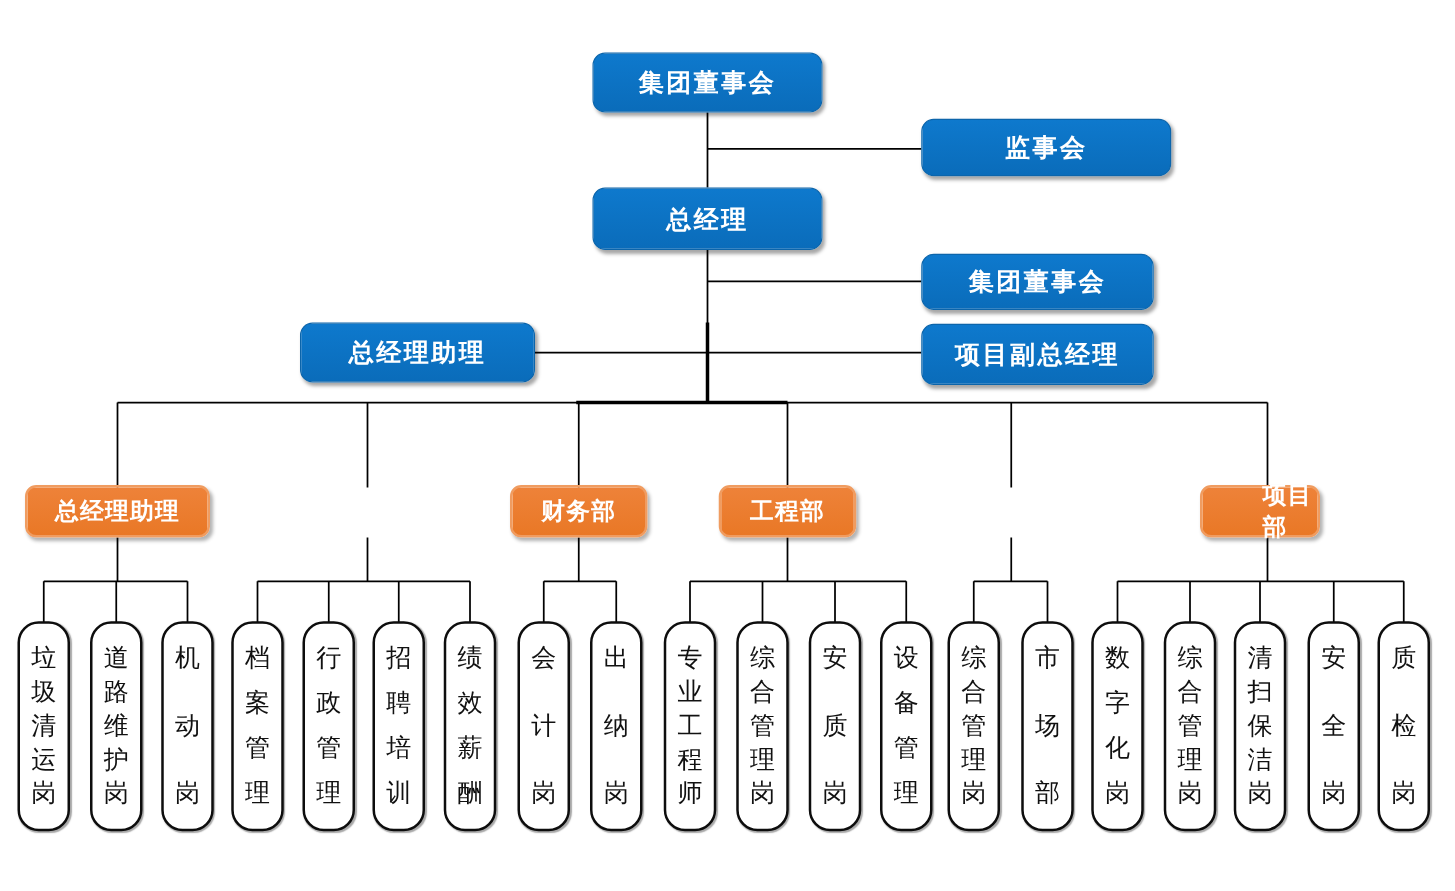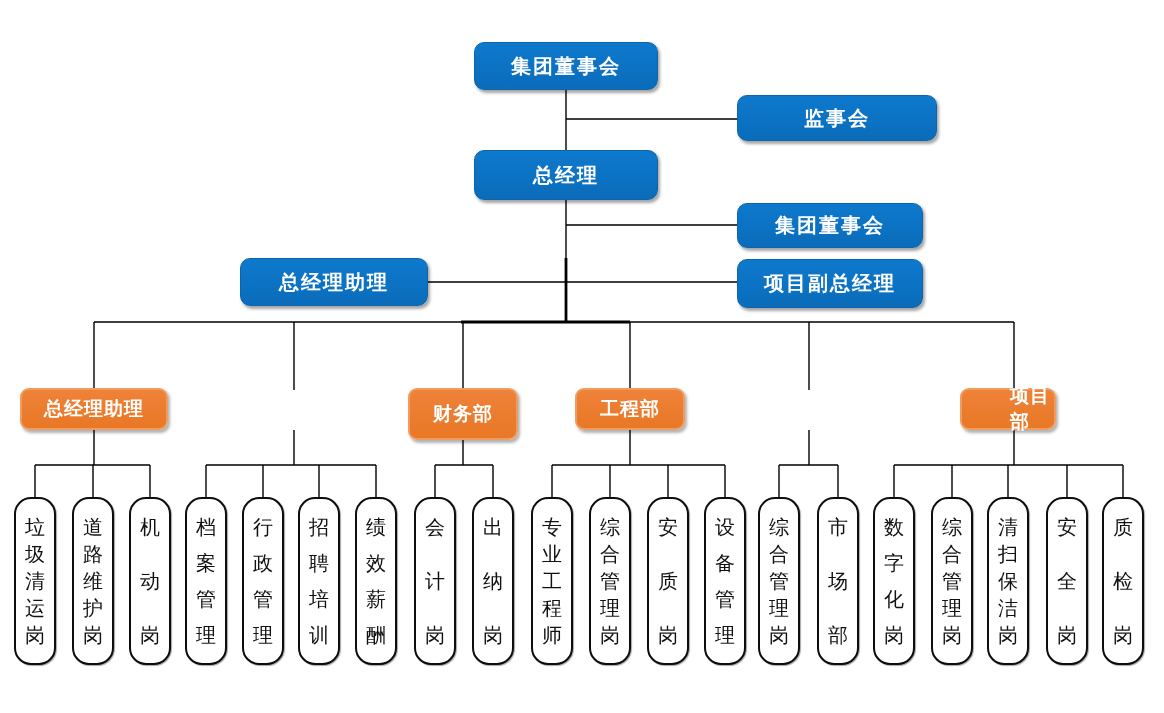--- a/index.html
+++ b/index.html
@@ -141,21 +141,21 @@
     <span>总经理助理</span>
   </div>
 
   <div class="node exec" style="left:737px; top:259px; width:186px; height:49px;">
     <span>项目副总经理</span>
   </div>
 
   <div class="node dept" style="left:20px; top:388px; width:148px; height:42px;">
     <span>总经理助理</span>
   </div>
-  <div class="node dept" style="left:408px; top:388px; width:110px; height:52px;">
+  <div class="node dept" style="left:408px; top:388px; width:110px; height:42px;">
     <span>财务部</span>
   </div>
   <div class="node dept" style="left:575px; top:388px; width:110px; height:42px;">
     <span>工程部</span>
   </div>
   <div class="node dept" style="left:960px; top:388px; width:96px; height:42px;padding-left:48px;">
     <span>项目部</span>
   </div>
 
   <div class="node pos" style="left:14px; top:497px; width:42px; height:168px;">

